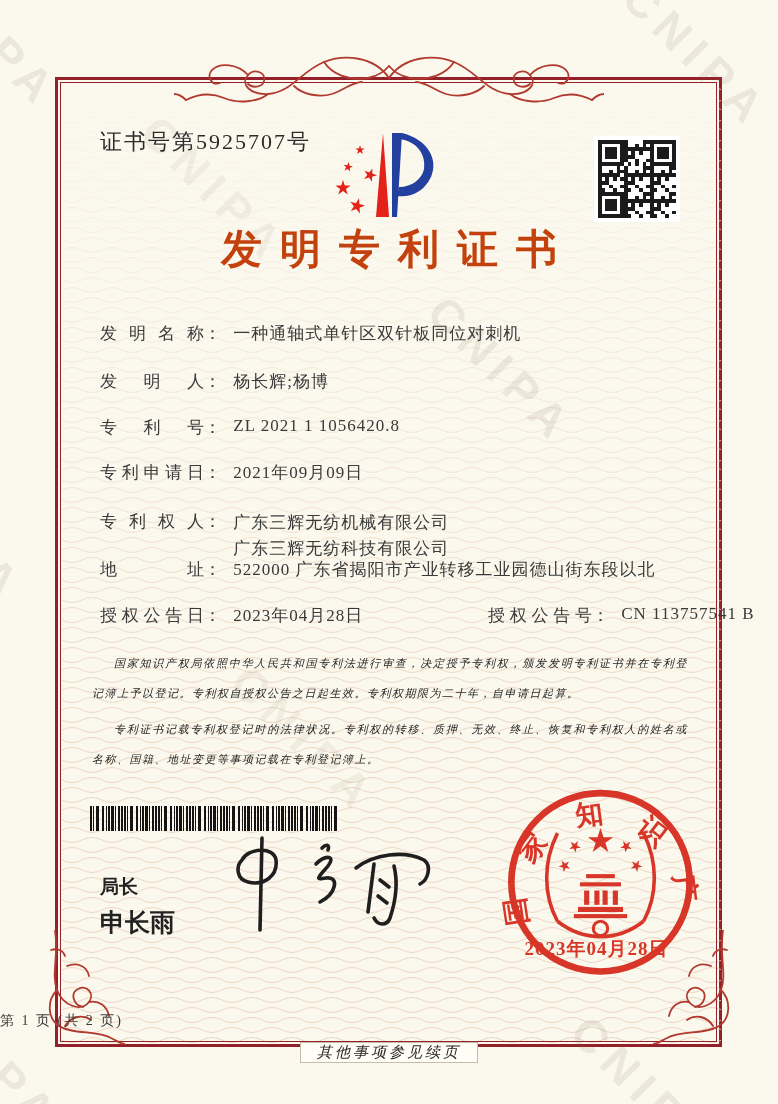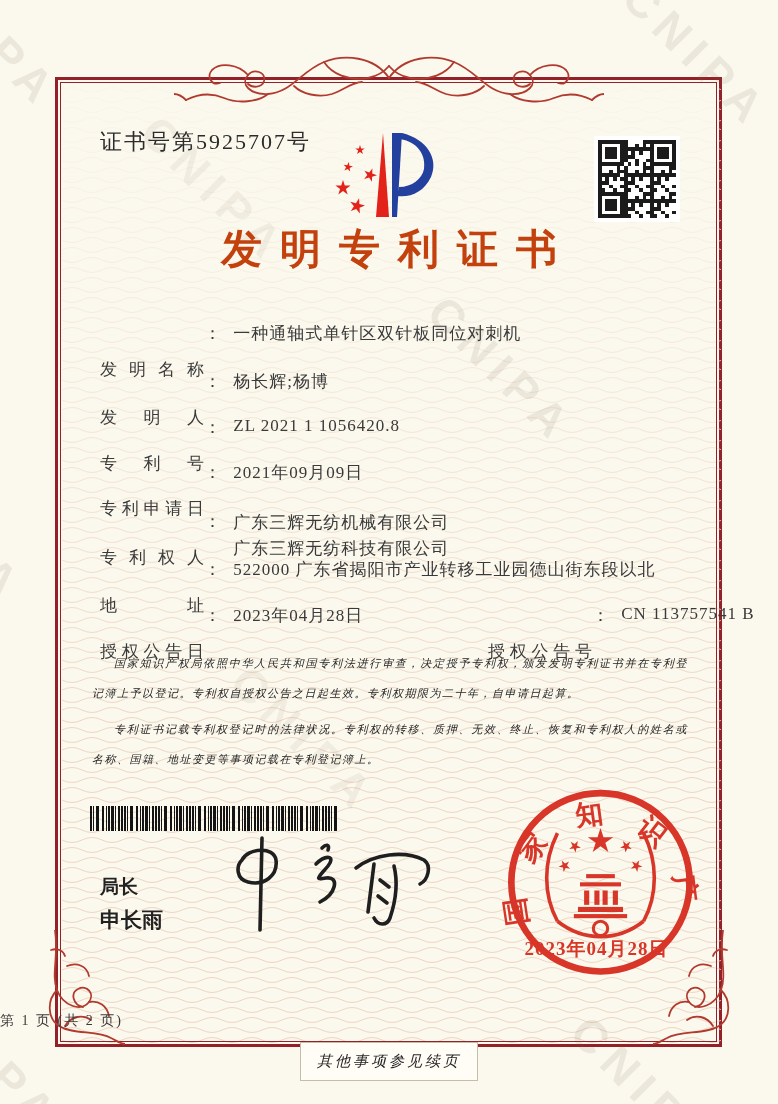--- a/index.html
+++ b/index.html
@@ -28,44 +28,44 @@
 
   .content{position:absolute;inset:0;z-index:3;}
 
   .cert-no{position:absolute;left:100px;top:127px;font-size:22px;letter-spacing:2px;color:#2b2b2b;}
   .logo{position:absolute;left:326px;top:125px;}
   .qrbox{position:absolute;left:594px;top:136px;background:#ffffff;padding:4px;line-height:0;}
   .title{position:absolute;left:0;right:0;top:222px;text-align:center;font-size:41px;font-weight:700;
          letter-spacing:18px;padding-left:18px;color:#c2410c;}
 
   .frow{position:absolute;left:100px;font-size:17px;color:#3a3a3a;white-space:nowrap;}
-  .flabel{display:inline-block;width:104px;text-align:justify;text-align-last:justify;vertical-align:top;margin-top:36px;}
+  .flabel{display:inline-block;width:104px;text-align:justify;text-align-last:justify;vertical-align:top;}
   .fcolon{display:inline-block;vertical-align:top;}
   .fvalue{display:inline-block;margin-left:8px;vertical-align:top;letter-spacing:1px;}
   .fvalue div{line-height:26px;}
 
   .r1{top:322px;} .r2{top:370px;} .r3{top:416px;} .r4{top:461px;}
   .r5{top:510px;} .r6{top:558px;} .r7{top:604px;}
   .grant2{position:absolute;left:388px;top:0;}
 
   .bodytext{position:absolute;left:92px;top:648px;width:596px;font-size:11px;font-style:italic;
             line-height:30px;letter-spacing:1.5px;color:#262626;text-align:justify;}
   .bodytext p{margin:0 0 6px 0;text-indent:2em;}
 
   .barcode{position:absolute;left:90px;top:806px;line-height:0;}
   .off-title{position:absolute;left:100px;top:874px;font-family:"Liberation Sans","DejaVu Sans",sans-serif;
              font-weight:600;font-size:19px;color:#222;}
   .off-name{position:absolute;left:100px;top:906px;font-family:"Liberation Sans","DejaVu Sans",sans-serif;
-            font-weight:600;font-size:21px;color:#222;}
+            font-weight:600;font-size:25px;color:#222;}
   .sig{position:absolute;left:218px;top:834px;}
   .sealwrap{position:absolute;left:498px;top:788px;opacity:0.93;}
 
   .pageinfo{position:absolute;left:0;right:0;top:1012px;font-size:14px;color:#3a3a3a;letter-spacing:2px;}
   .notebox{position:absolute;left:50%;top:1042px;transform:translateX(-50%);background:#fffdf6;
-           border:1px solid #c6bda8;padding:9px 16px;z-index:4;}
+           border:1px solid #c6bda8;padding:0 16px;z-index:4;}
   .notetext{font-size:15px;font-style:italic;letter-spacing:3px;color:#262626;white-space:nowrap;}
 </style>
 </head>
 <body>
 
 <div class="page">
 
   <div class="wm wm1">CNIPA</div>
   <div class="wm wm2">CNIPA</div>
   <div class="wm wm3">CNIPA</div>

